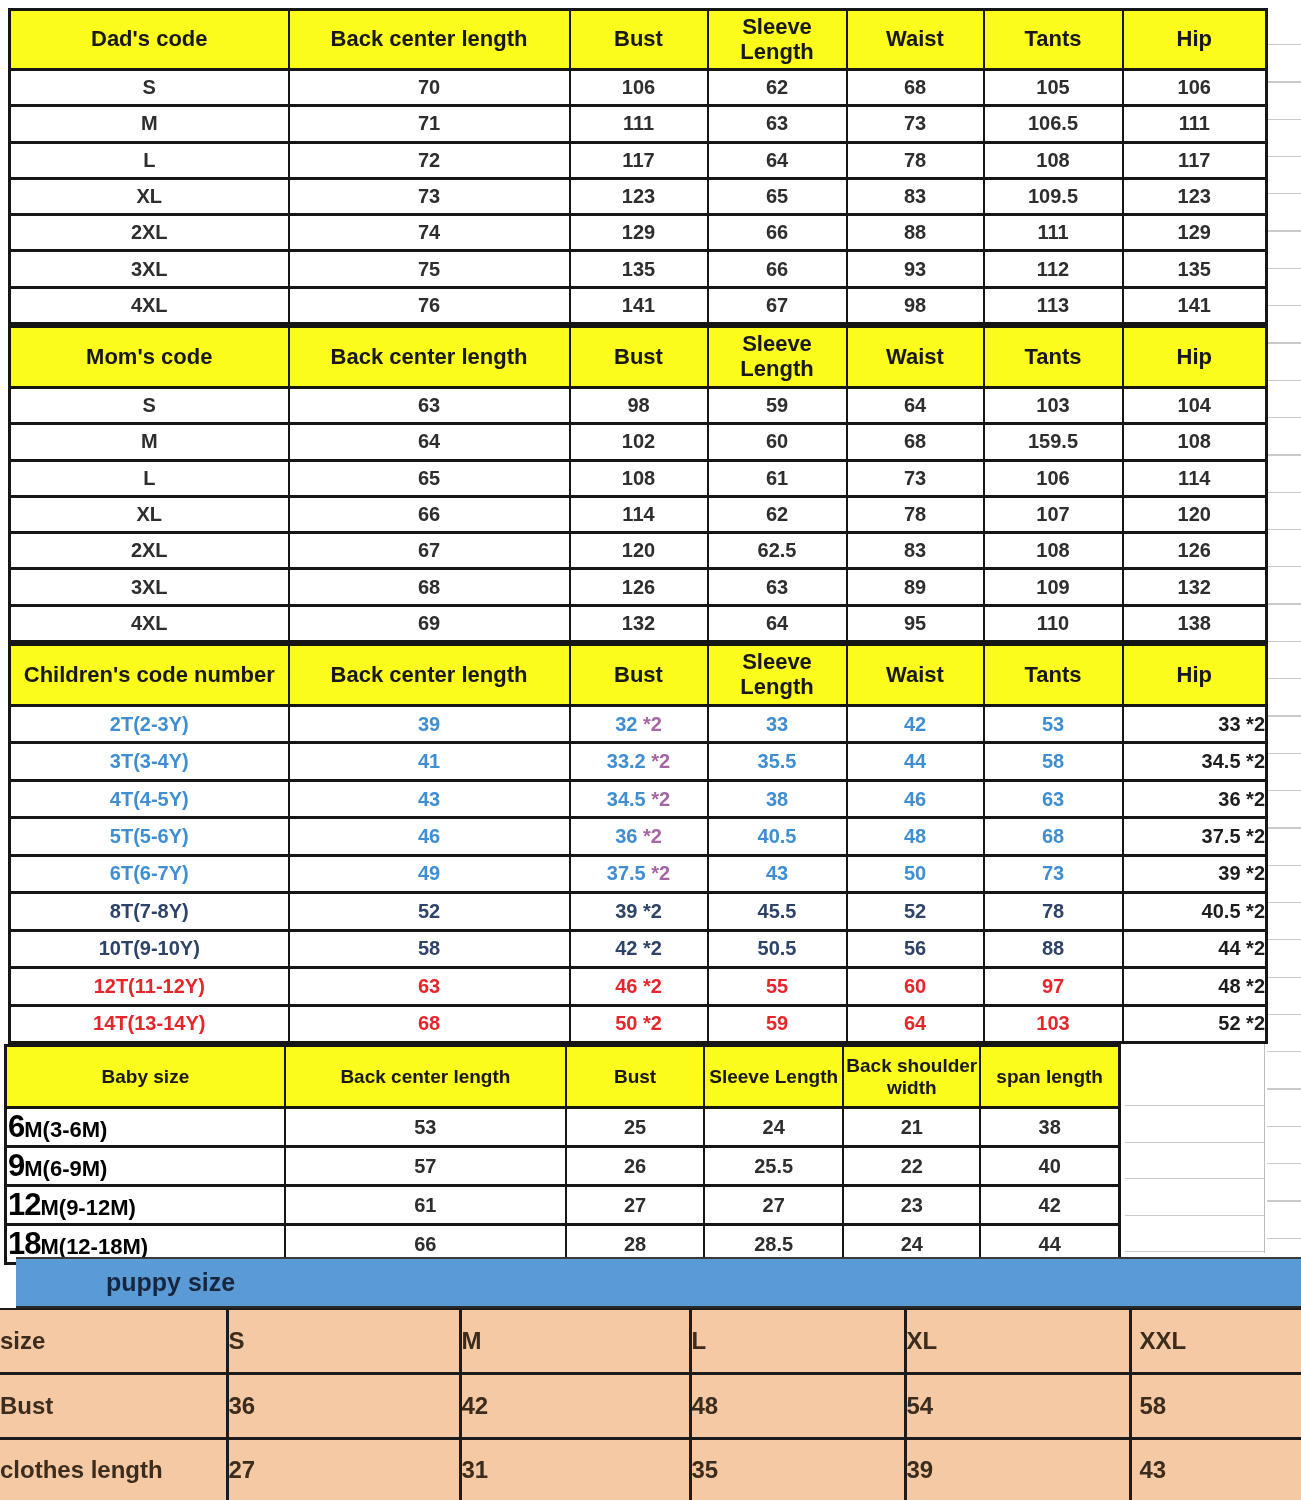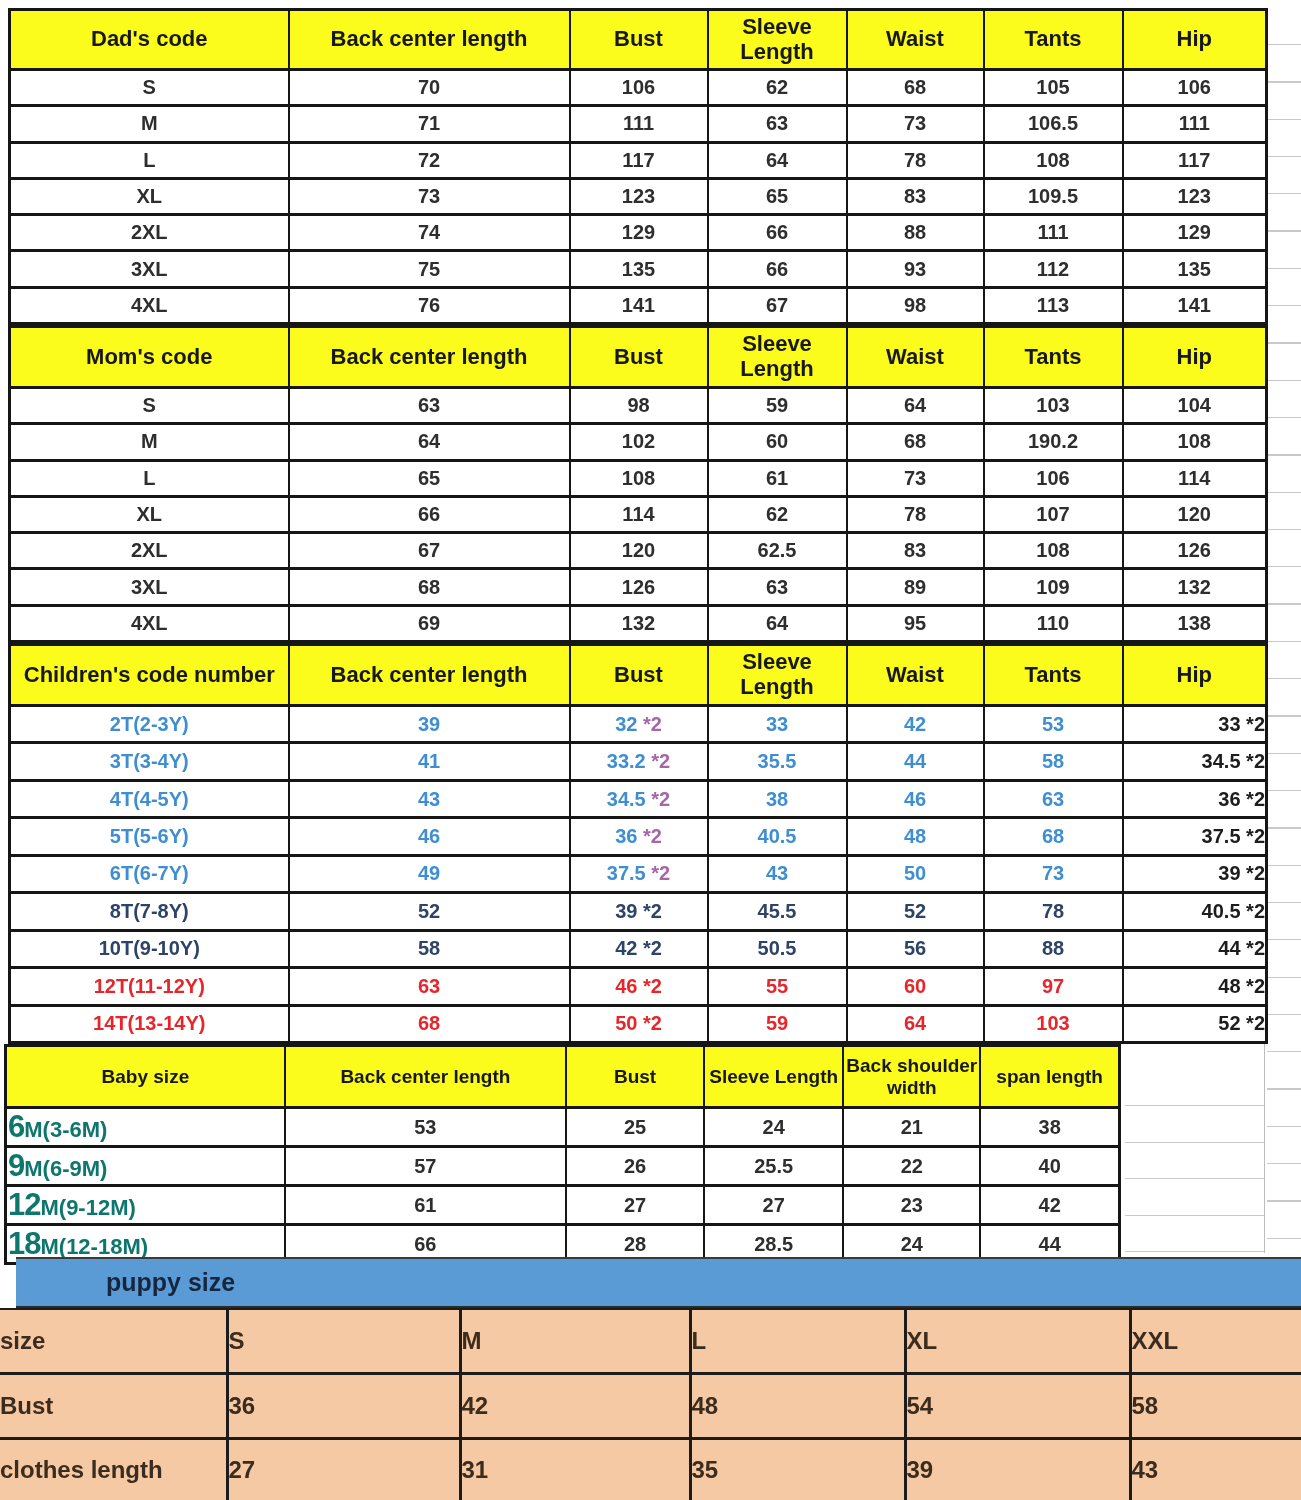--- a/index.html
+++ b/index.html
@@ -27,21 +27,21 @@
   .row-dark td{color:var(--text_dark);}
   .row-blue td{color:var(--blue);}
   .row-navy td{color:var(--navy);}
   .row-red  td{color:var(--red);}
   td.hipb{color:var(--black) !important;text-align:right;}
   .row-blue td .suffix{color:var(--suffix_purple);}
   td.hipb .suffix{color:var(--black) !important;}
 
   .baby{width:1117px;}
   .baby th{font-size:19px;}
-  .baby td.label-left{text-align:left;padding-left:1px;color:#0f766e;}
+  .baby td.label-left{text-align:left;padding-left:1px;color:#000000;}
   .label-left .big{font-size:31px;font-weight:bold;letter-spacing:-1px;}
   .label-left .rest{font-size:22px;font-weight:bold;}
 
   
   .band{
     position:absolute;left:16px;top:1257px;width:1301px;height:51px;
     background:var(--band_blue);
     border-top:2px solid #3a3a3a;border-bottom:2px solid #2a2a2a;
     box-sizing:border-box;display:flex;align-items:center;
   }
@@ -49,21 +49,21 @@
 
   
   .puppy{left:0;top:1308px;width:1301px;height:192px;}
   .puppy td{
     background:var(--pink_bg);
     border:3px solid #1c1c1c;
     font-size:24px;font-weight:bold;color:var(--pink_text);
     vertical-align:middle;padding:0;
   }
   .puppy td:first-child{border-left:0;}
-  .puppy td:last-child{border-right:0;}
+  .puppy td:last-child{border-right:0;padding-left:8px;}
   .puppy tr:first-child td{border-top:2px solid #1c1c1c;}
   .puppy tr:last-child td{border-bottom:0;}
 
   
   .right-strip{
     position:absolute;left:1267px;top:8px;width:34px;height:1245px;
     background:repeating-linear-gradient(
       to bottom, transparent 0, transparent 36px,
       var(--grid_gray) 36px, var(--grid_gray) 37.3px);
   }
@@ -199,21 +199,21 @@
           <td>64</td>
           <td>103</td>
           <td>104</td>
         </tr>
         <tr class="row-dark">
           <td>M</td>
           <td>64</td>
           <td>102</td>
           <td>60</td>
           <td>68</td>
-          <td>190.2</td>
+          <td>159.5</td>
           <td>108</td>
         </tr>
         <tr class="row-dark">
           <td>L</td>
           <td>65</td>
           <td>108</td>
           <td>61</td>
           <td>73</td>
           <td>106</td>
           <td>114</td>

